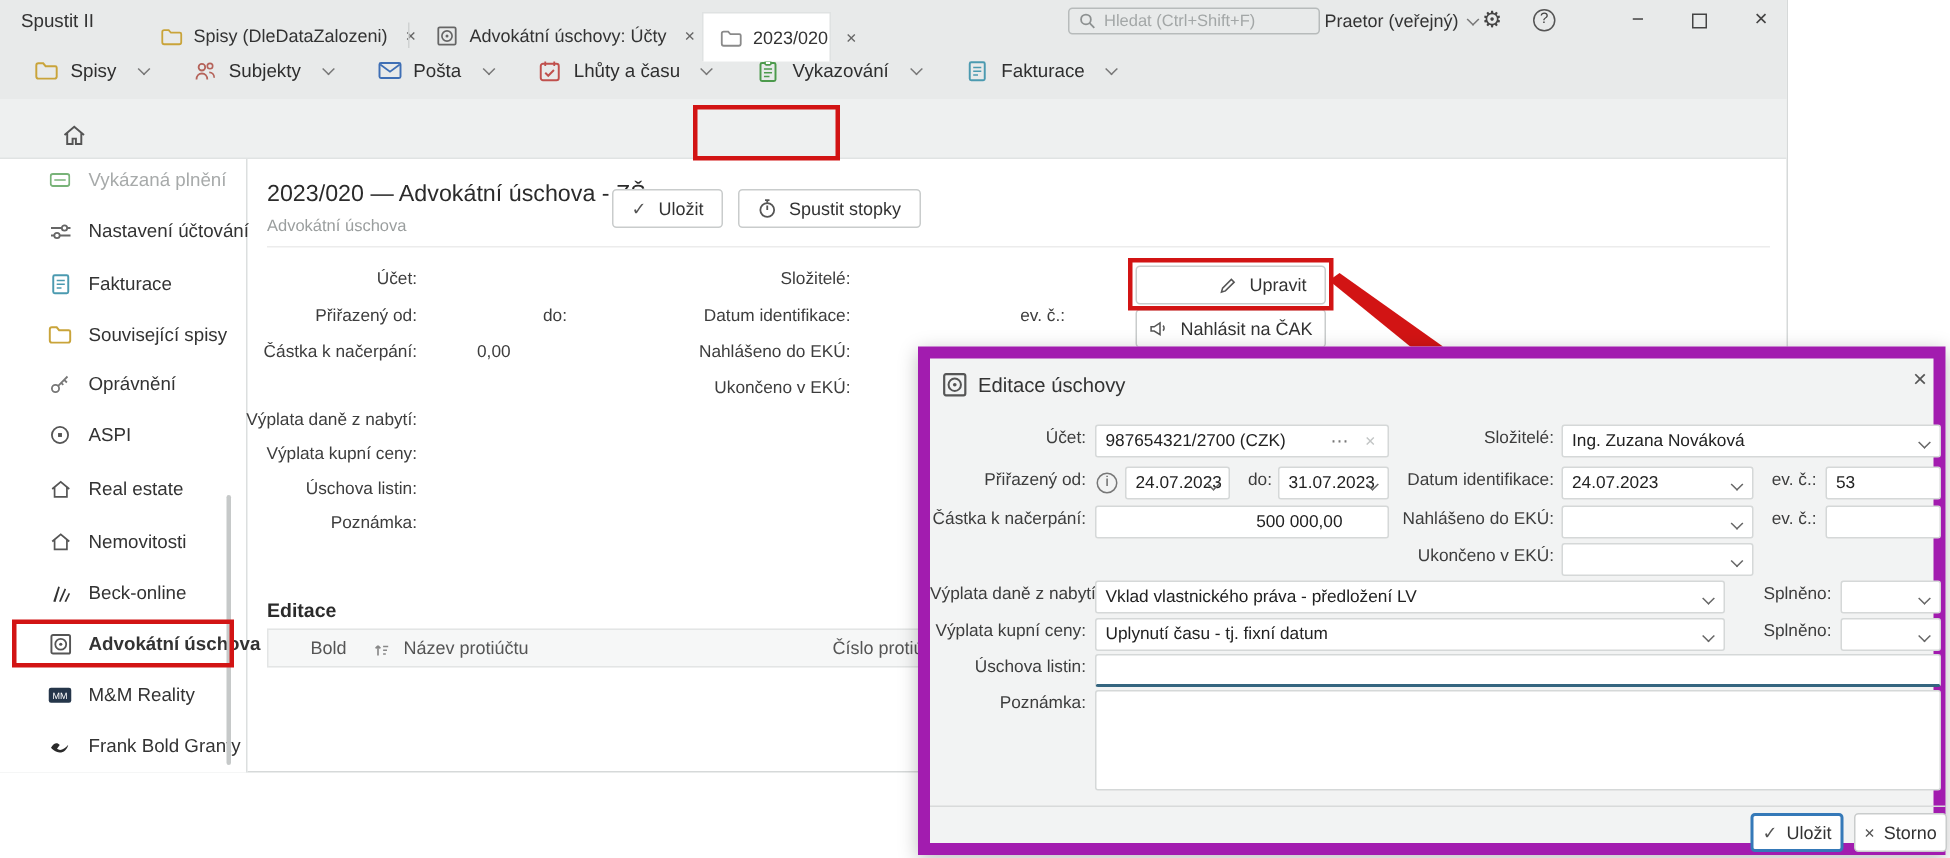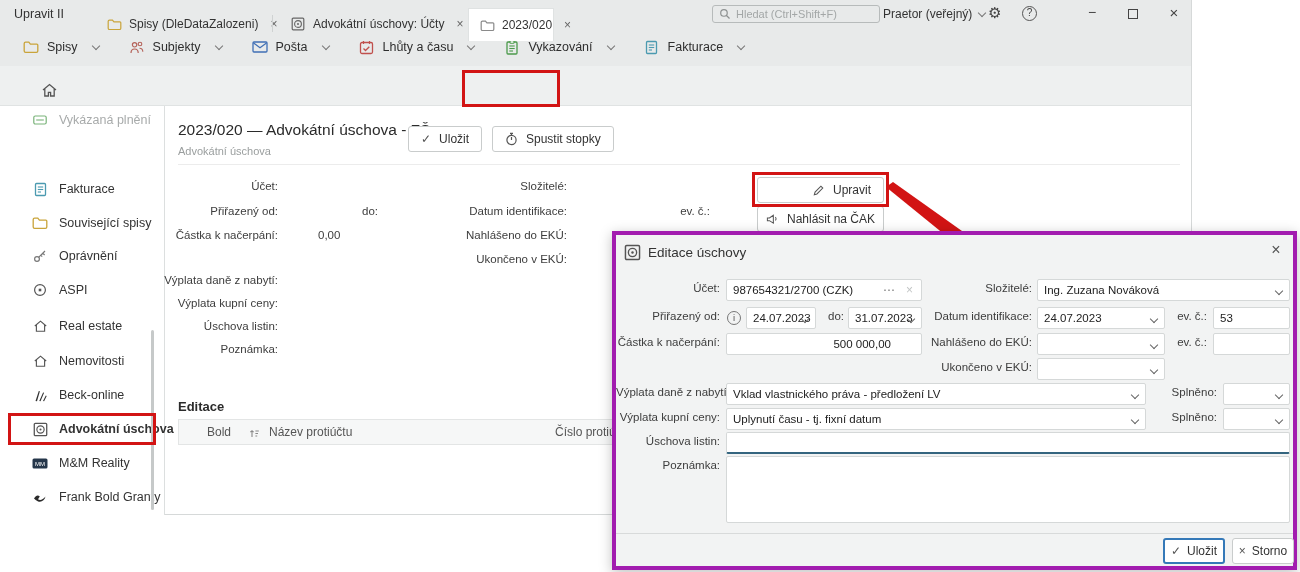--- a/index.html
+++ b/index.html
@@ -36,21 +36,21 @@
 .h2{position:absolute;left:178px;top:145px;font-size:11px;color:#9a9e9e;white-space:nowrap}
 .hbtn{position:absolute;height:26px;display:flex;align-items:center;gap:8px;padding:0 12px;background:#fff;border:1px solid #c9cccc;border-radius:3px;font-size:12px;color:#333;white-space:nowrap}
 .hr1{position:absolute;left:178px;top:164px;width:1002px;height:1px;background:#ececec}
 .flabel{position:absolute;font-size:11.5px;color:#3d3d3d;text-align:right;white-space:nowrap}
 .fval{position:absolute;font-size:11.5px;color:#3d3d3d;white-space:nowrap}
 .pohyby-title{position:absolute;left:178px;top:399px;font-size:13px;font-weight:bold;color:#2b2b2b}
 .thead{position:absolute;left:178px;top:419px;width:1002px;height:26px;background:#f6f7f7;border:1px solid #e3e5e5;font-size:12px;color:#555}
 .thc{position:absolute;top:5px;white-space:nowrap}
 .redbox{position:absolute;border:3px solid #d21414;z-index:60;pointer-events:none}
 .arrow-svg{position:absolute;left:0;top:0;z-index:95;pointer-events:none}
-.dialog{position:absolute;left:612px;top:231px;width:685px;height:339px;background:#f2f3f3;border:4px solid #a21caf;z-index:100;box-shadow:0 3px 12px rgba(0,0,0,.25)}
+.dialog{position:absolute;left:612px;top:231px;width:685px;height:339px;background:#f2f3f3;border:8px solid #a21caf;z-index:100;box-shadow:0 3px 12px rgba(0,0,0,.25)}
 .dticon{position:absolute;left:8px;top:9px;width:17px;height:17px}
 .dtitle{position:absolute;left:32px;top:10px;font-size:13.5px;color:#333;white-space:nowrap}
 .dclose{position:absolute;left:650px;top:6px;font-size:16px;color:#555;width:20px;text-align:center}
 .dlabel{position:absolute;font-size:11.5px;color:#3d3d3d;text-align:right;white-space:nowrap}
 .dfield{position:absolute;height:22px;background:#fff;border:1px solid #d5d8d8;border-radius:2px;font-size:11.5px;line-height:20px;color:#222;padding:0 6px;white-space:nowrap;overflow:hidden}
 .dfield.num{text-align:right;padding-right:30px}
 .dchev{position:absolute;right:7px;top:8px;width:6px;height:6px;border-right:1.3px solid #666;border-bottom:1.3px solid #666;transform:rotate(45deg)}
 .dmore{position:absolute;right:26px;top:0;color:#777;font-size:12px;line-height:20px}
 .dclear{position:absolute;right:8px;top:0;color:#c2c5c5;font-size:12px;line-height:20px}
 .dfield.focusline{border-bottom:2px solid #34657f}
@@ -62,21 +62,21 @@
 svg{display:block}
 </style>
 </head>
 <body>
 
 <div class="stage">
 
   <div class="appwin">
 
     <div class="titlebar">
-      <div class="apptitle">Upravit II</div>
+      <div class="apptitle">Spustit II</div>
       <div class="searchbox">
         <span>
           <svg width="12" height="12" viewBox="0 0 14 14">
               <circle cx="5.8" cy="5.8" r="3.8" fill="none" stroke="#8d9191" stroke-width="1.4"></circle>
               <line x1="8.7" y1="8.7" x2="12.3" y2="12.3" stroke="#8d9191" stroke-width="1.4"></line>
             </svg>
         </span>
         <input type="text" placeholder="Hledat (Ctrl+Shift+F)" style="">
       </div>
       <div class="profile">
@@ -202,20 +202,31 @@
 
     <div class="sidebar">
       <div class="side-item clipped" style="top:3px">
         <span class="sicon">
             <svg width="14" height="10" viewBox="0 0 14 10">
               <rect x="0.8" y="1" width="12.4" height="8" rx="1.5" fill="none" stroke="#4c9a4c" stroke-width="1.2"></rect>
               <line x1="3.2" y1="5" x2="10.8" y2="5" stroke="#4c9a4c" stroke-width="1.1"></line>
             </svg>
           </span>
         <span>Vykázaná plnění</span>
+      </div>
+      <div class="side-item" style="top:37px">
+        <span class="sicon">
+            <svg width="15" height="13" viewBox="0 0 15 13">
+              <line x1="1" y1="4" x2="14" y2="4" stroke="#666" stroke-width="1.2"></line>
+              <line x1="1" y1="9" x2="14" y2="9" stroke="#666" stroke-width="1.2"></line>
+              <circle cx="10" cy="4" r="1.8" fill="#fff" stroke="#666" stroke-width="1.2"></circle>
+              <circle cx="5" cy="9" r="1.8" fill="#fff" stroke="#666" stroke-width="1.2"></circle>
+            </svg>
+          </span>
+        <span>Nastavení účtování</span>
       </div>
       <div class="side-item" style="top:72px">
         <span class="sicon">
             <svg width="13" height="15" viewBox="0 0 13 15">
               <rect x="1.5" y="1.5" width="10" height="12" rx="1" fill="none" stroke="#4b9ab0" stroke-width="1.3"></rect>
               <line x1="3.8" y1="5" x2="9.2" y2="5" stroke="#4b9ab0" stroke-width="1.1"></line>
               <line x1="3.8" y1="7.5" x2="9.2" y2="7.5" stroke="#4b9ab0" stroke-width="1.1"></line>
               <line x1="3.8" y1="10" x2="7" y2="10" stroke="#4b9ab0" stroke-width="1.1"></line>
             </svg>
           </span>

